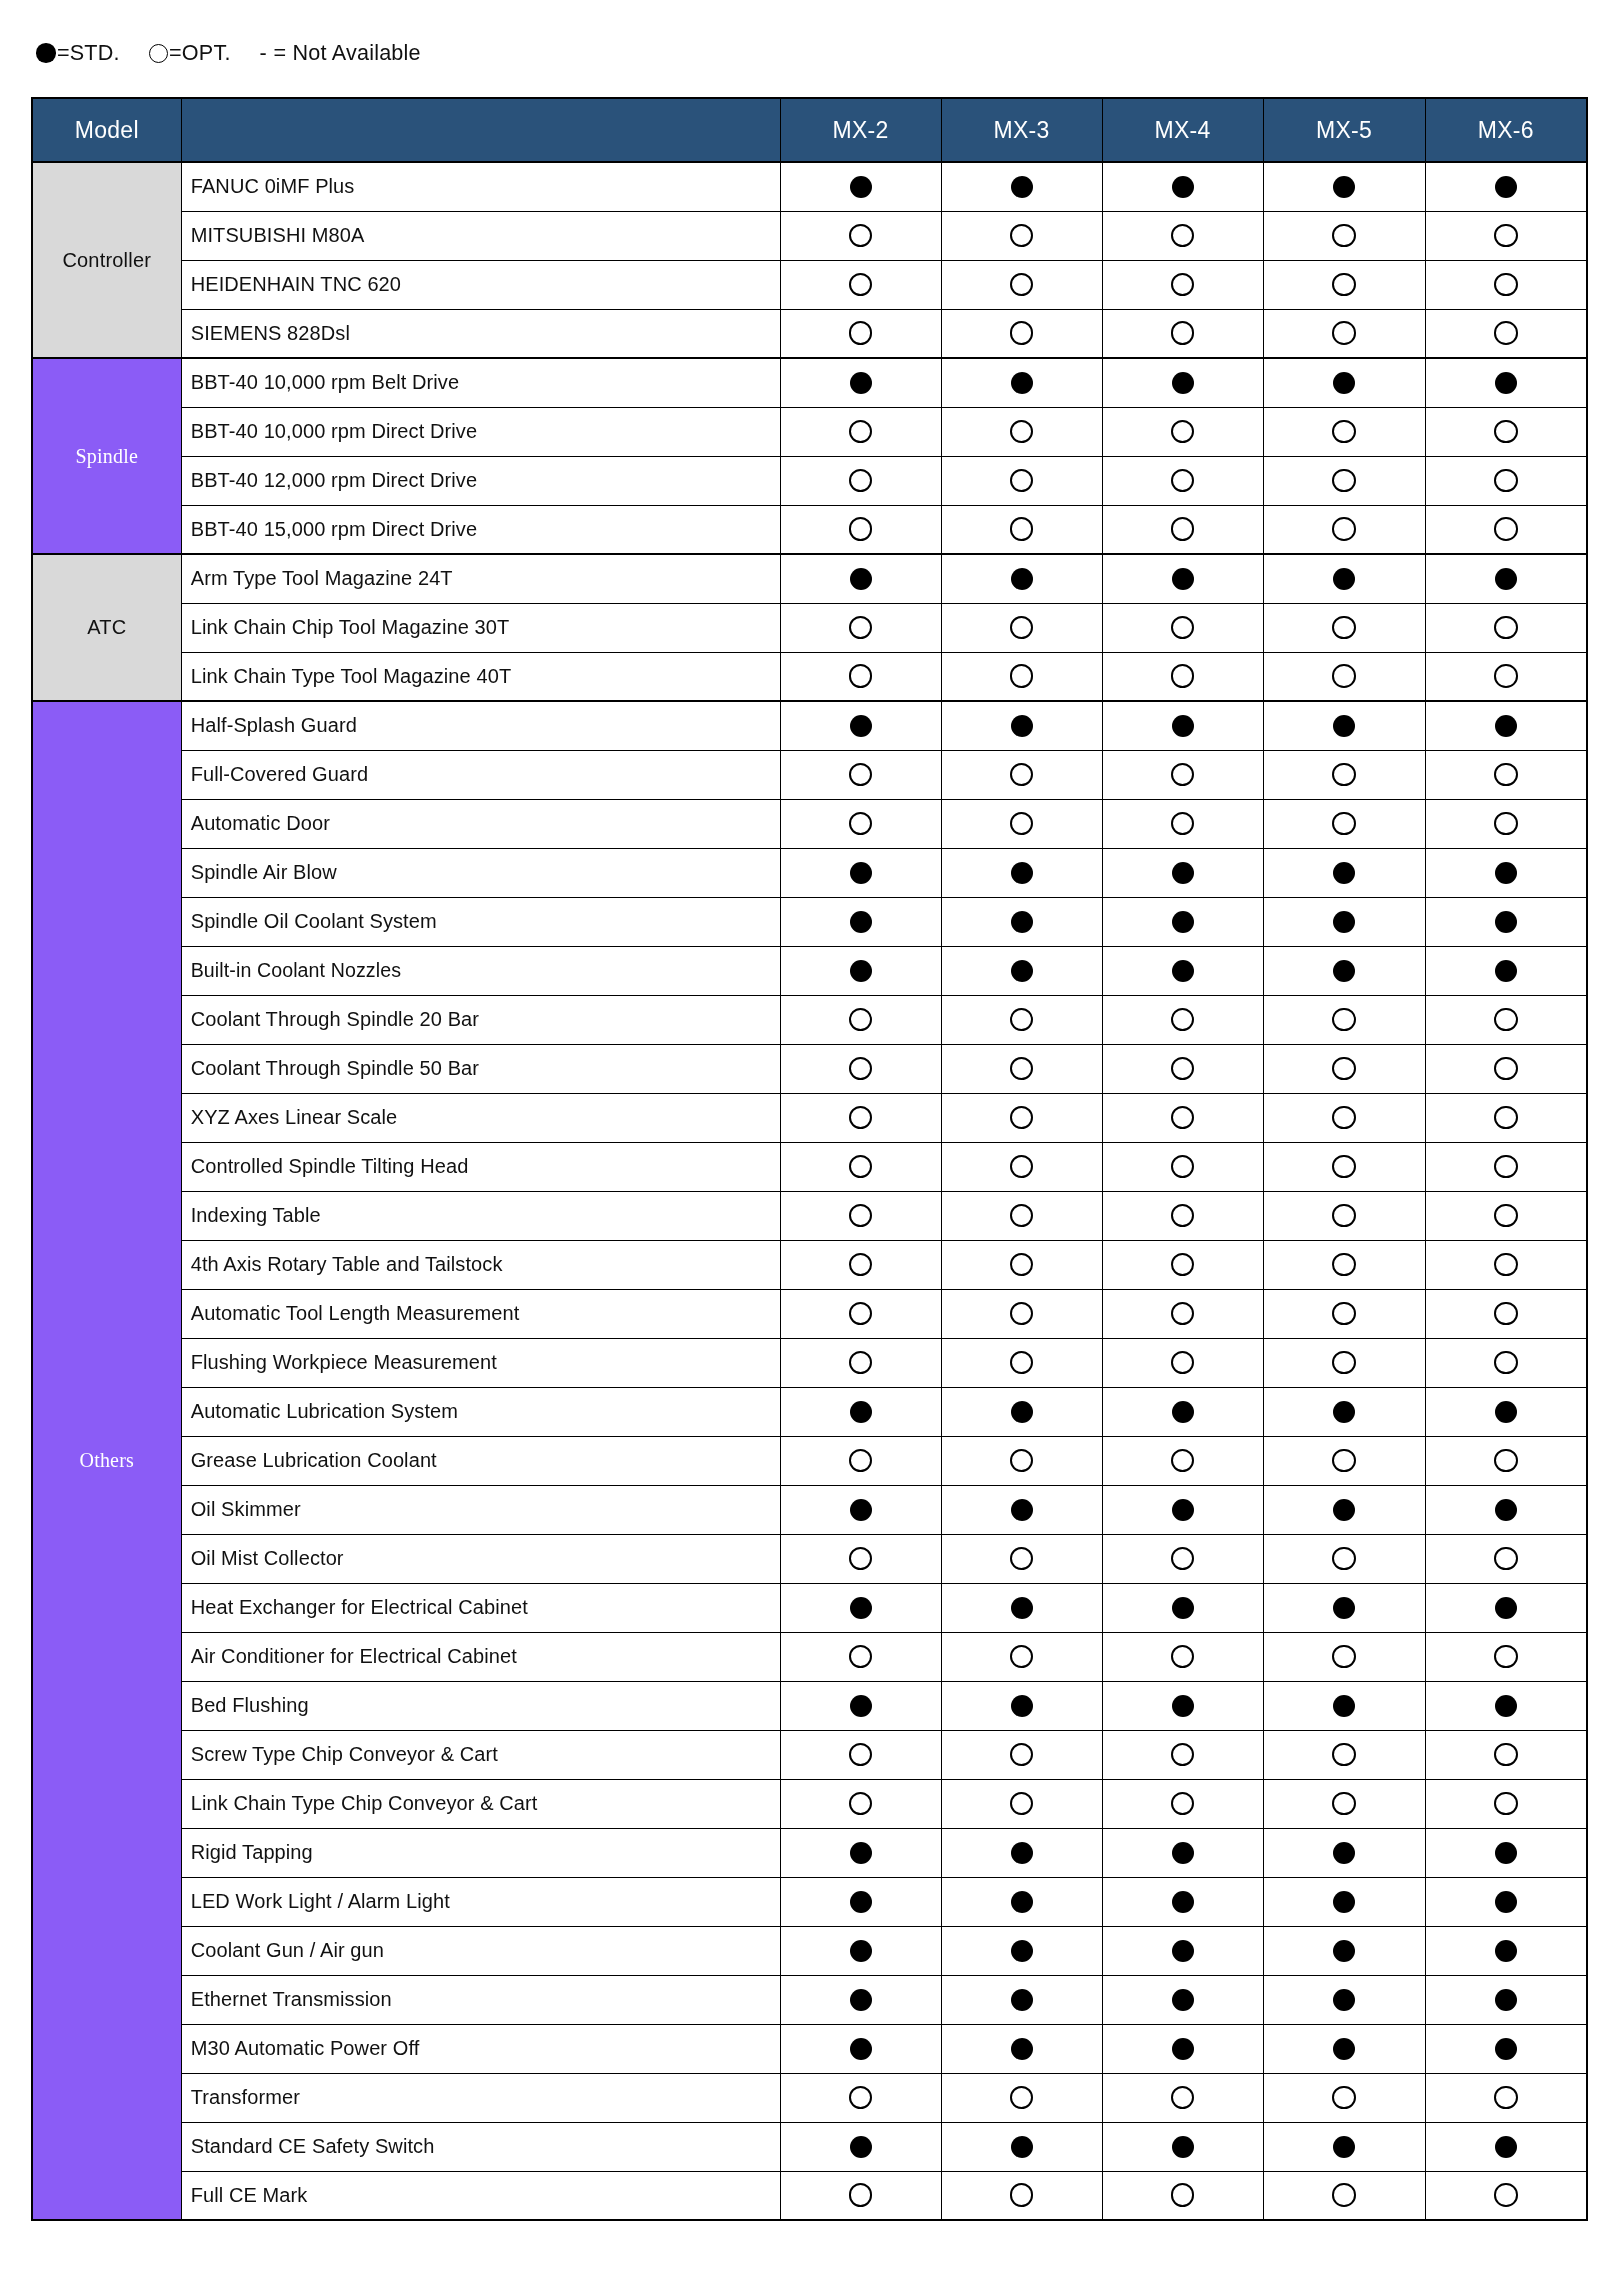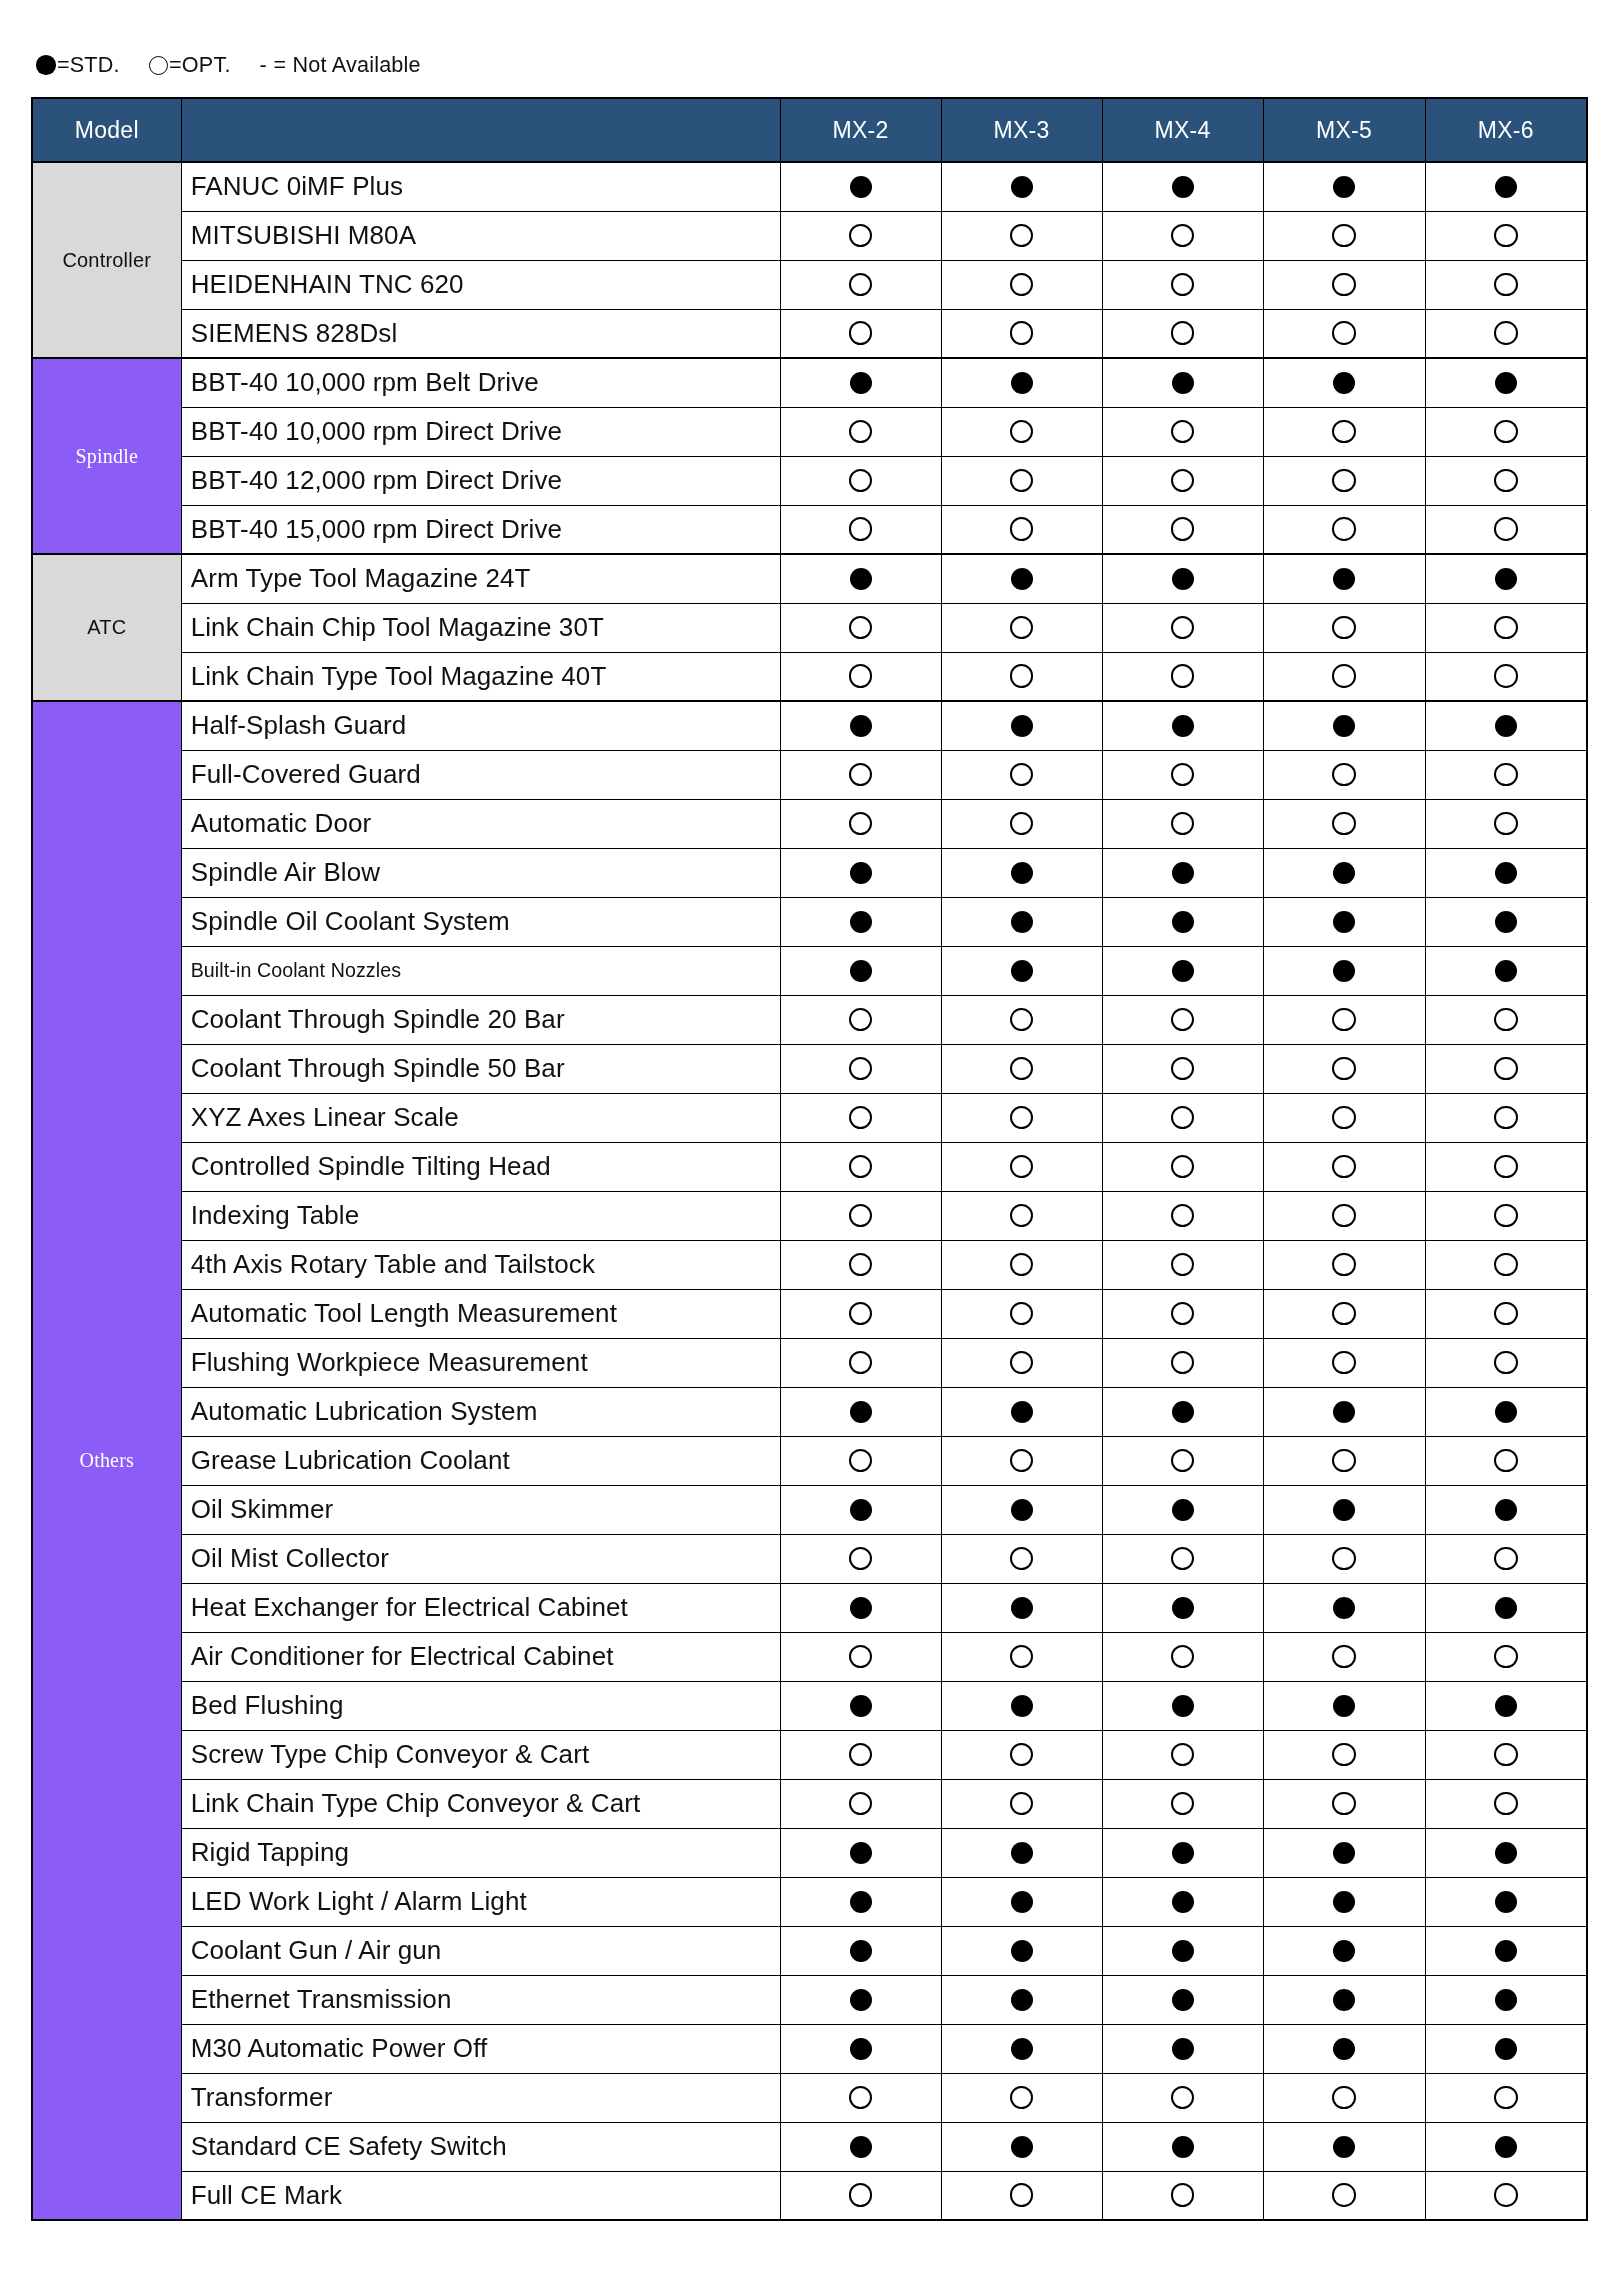--- a/index.html
+++ b/index.html
@@ -6,21 +6,21 @@
     margin:0;padding:0;background:#ffffff;
     width:1623px;height:2295px;
     font-family:"Liberation Sans", sans-serif;
     color:#111;
     position:relative;
   }
   .page{position:absolute;inset:0;}
 
   
   .legend{
-    position:absolute;left:36px;top:52px;
+    position:absolute;left:36px;top:40px;
     font-size:21.6px;letter-spacing:0.2px;
     display:flex;align-items:flex-start;white-space:nowrap;
   }
   .legend .grp{display:flex;align-items:center;margin-right:29px;}
   .legend-dot{display:inline-block;width:19.6px;height:19.6px;border-radius:50%;vertical-align:middle;margin-right:1.3px;}
   .legend-dot.filled{background:#000;}
   .legend-dot.hollow{background:#fff;border:1.3px solid #000;width:17px;height:17px;}
   .legend .dash{margin-right:6.5px;}
 
   
@@ -37,21 +37,21 @@
   }
   .spec tbody tr{height:49px;}
   .spec tbody tr.section-start td{border-top:2.6px solid #000;}
   td.cat{
     text-align:center;vertical-align:middle;
     font-size:20px;letter-spacing:0.2px;
   }
   td.cat.gray{background:#d9d9d9;color:#111;}
   td.cat.blue{background:#8b5cf6;color:#fff;font-family:Liberation Serif, serif;}
   td.feat{
-    font-size:26px;letter-spacing:0.1px;
+    font-size:20px;letter-spacing:0.1px;
     padding-left:9.2px;vertical-align:middle;background:#fff;
     white-space:nowrap;overflow:hidden;
   }
   td.feat.small{font-size:19.6px;}
   td.dot-cell{text-align:center;vertical-align:middle;background:#fff;}
   .dot{display:inline-block;width:22px;height:22px;border-radius:50%;vertical-align:middle;}
   .dot.filled{background:#000;}
   .dot.hollow{background:#fff;border:2px solid #000;width:19.6px;height:19.6px;}
 
   

